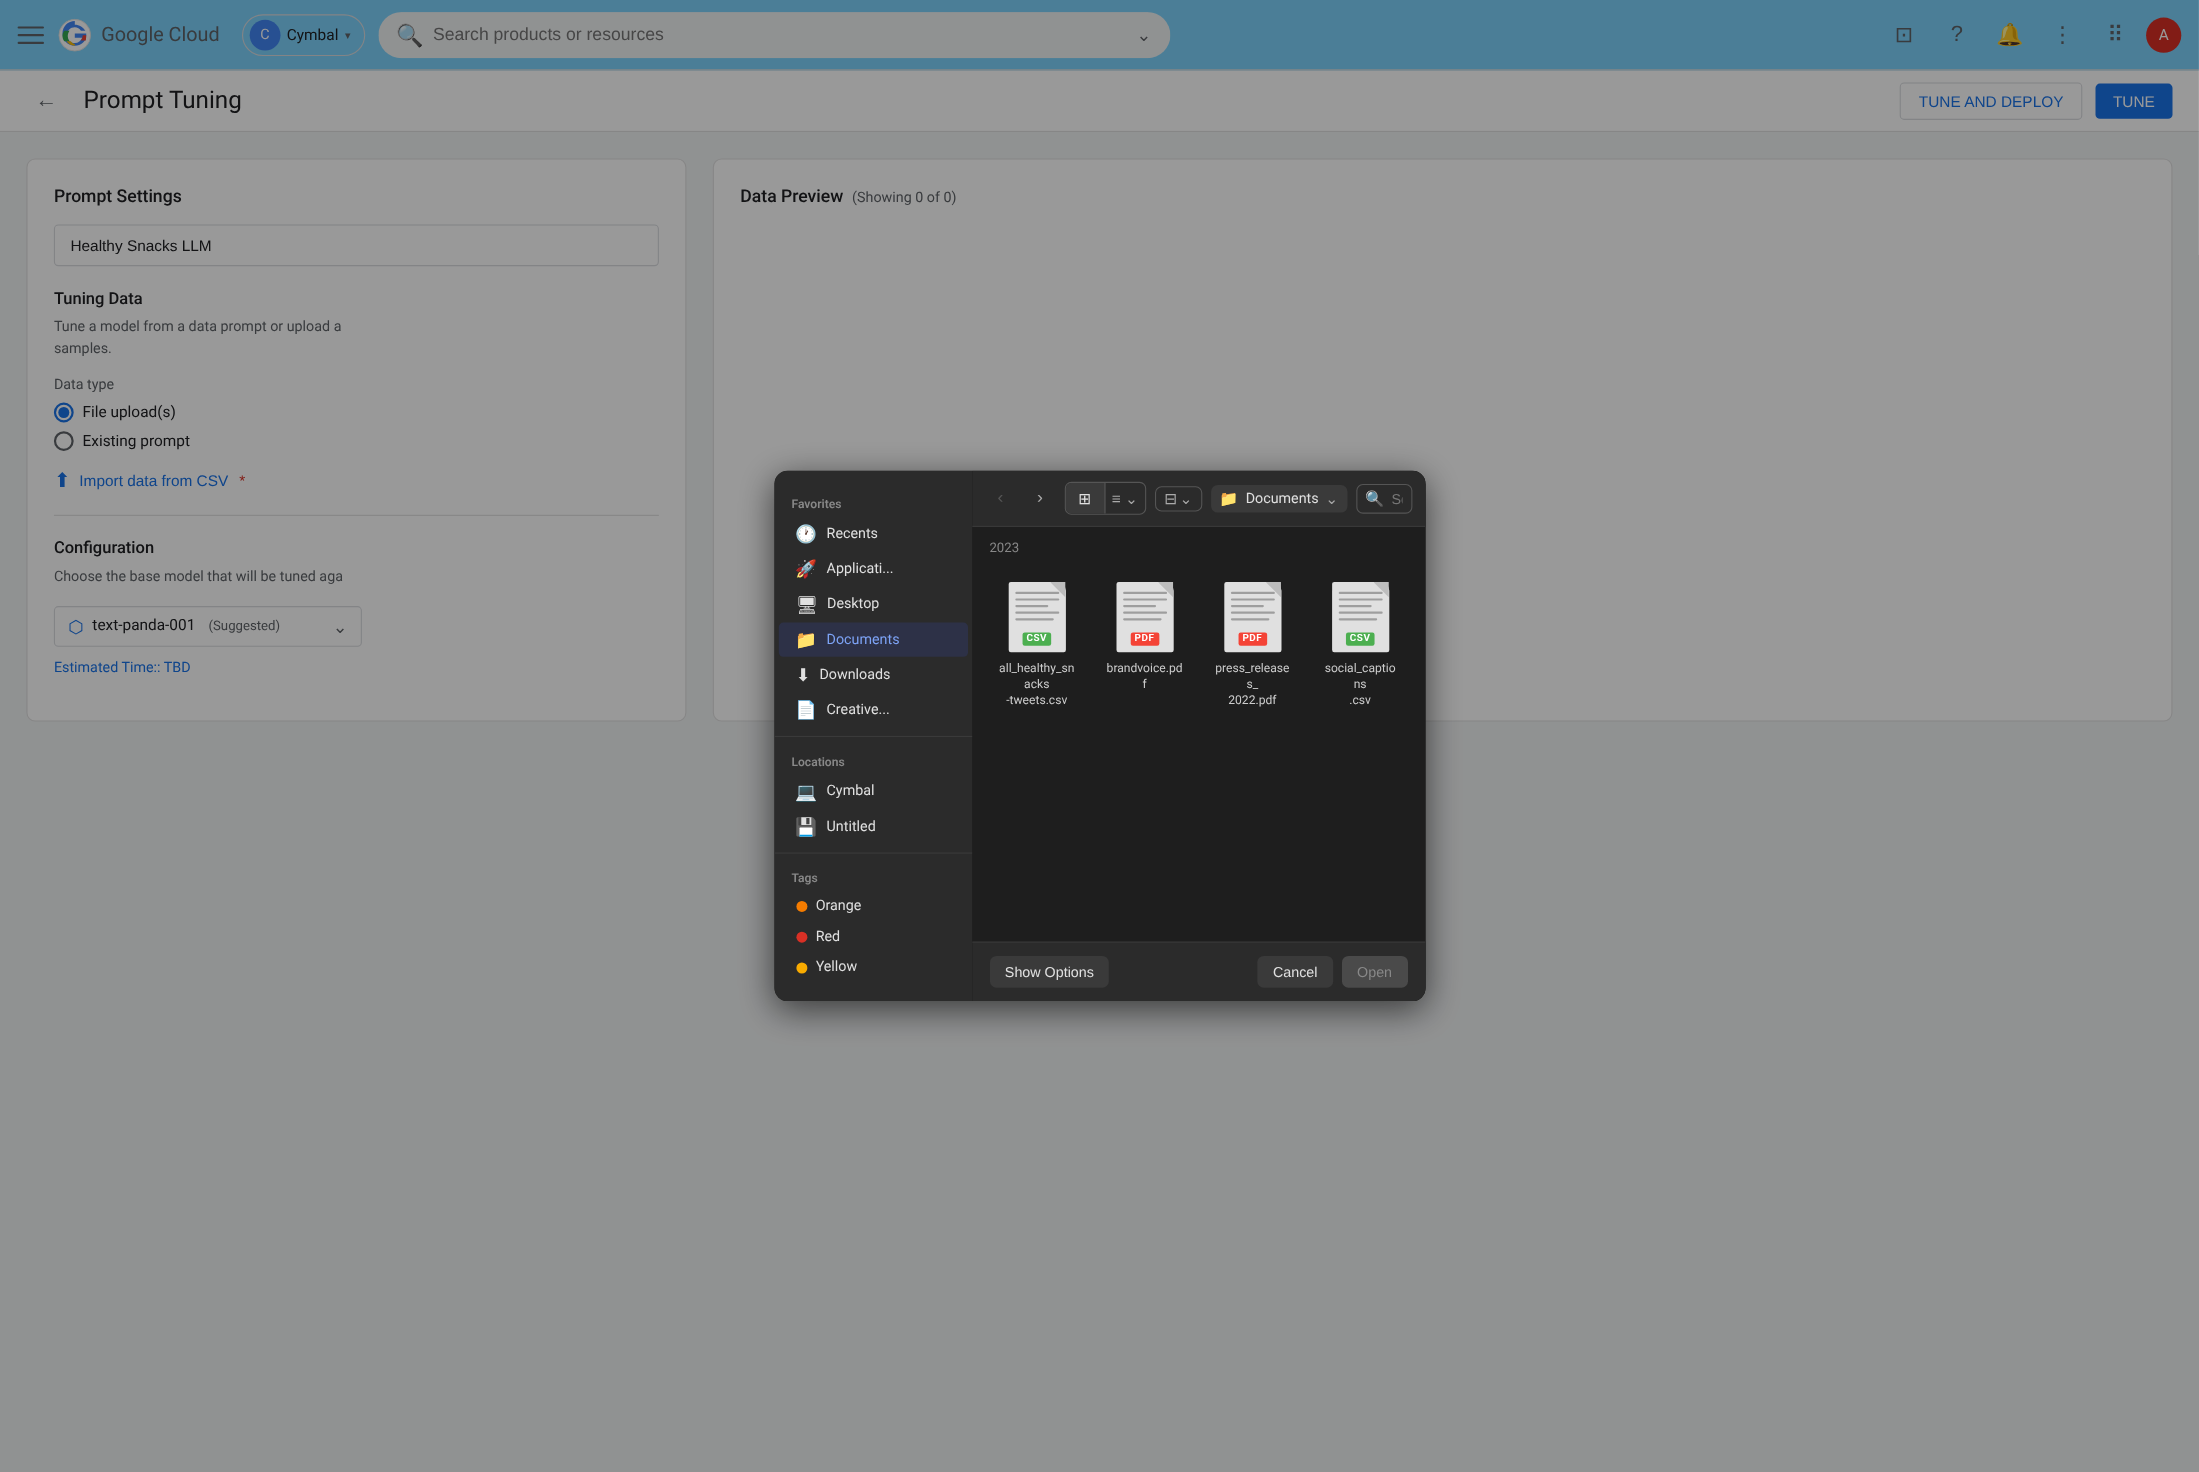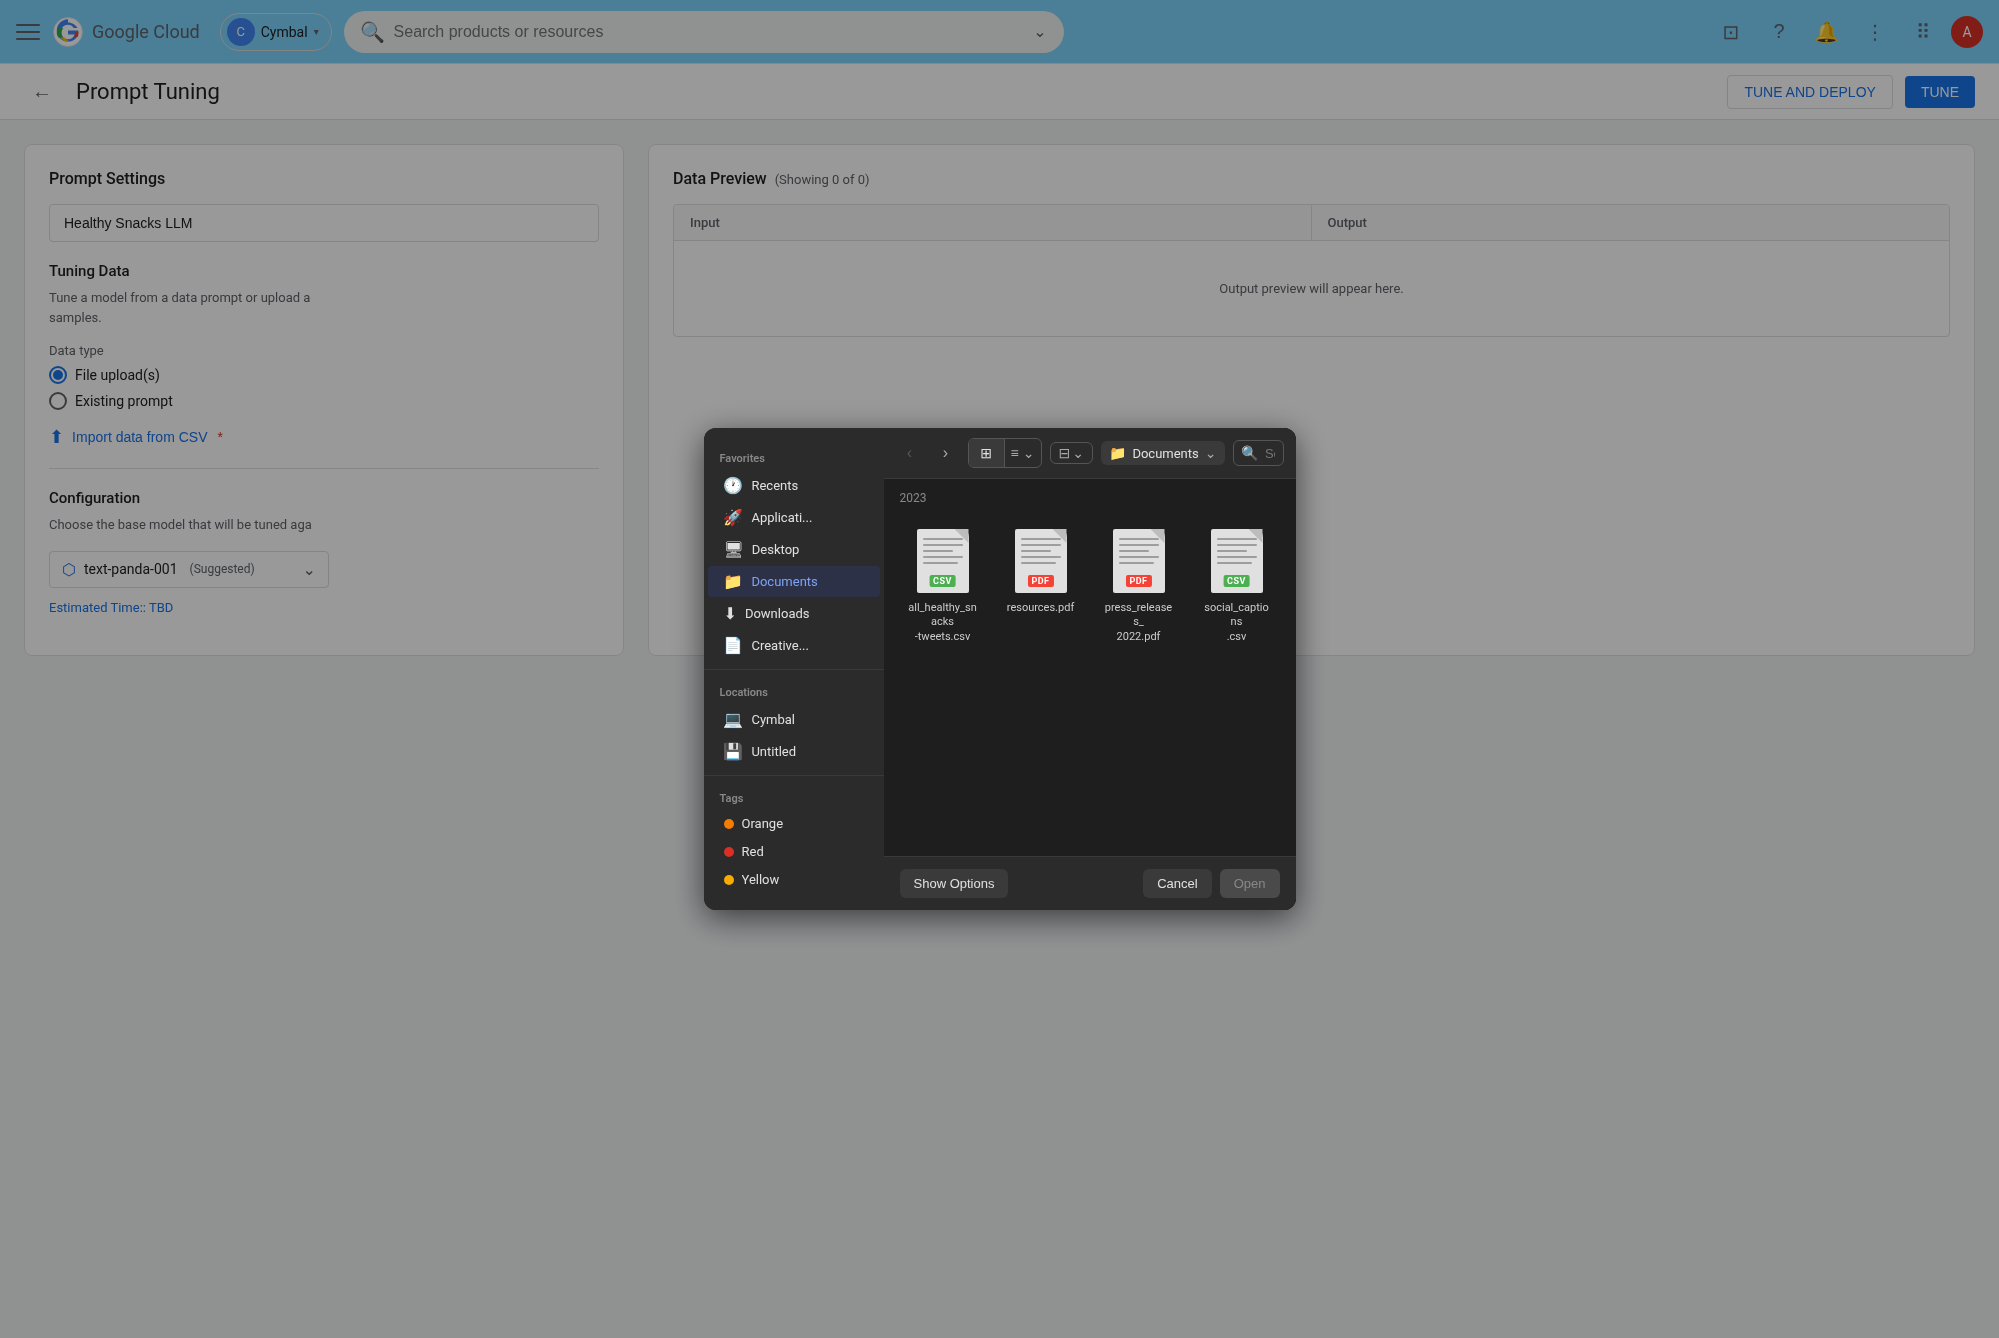--- a/index.html
+++ b/index.html
@@ -537,27 +537,20 @@
         <span>TBD</span>
       </p>
     </div>
   </div>
 
   <div class="right-panel">
     <div class="preview-header">
       <span class="preview-title">Data Preview</span>
       <span class="preview-count">(Showing 0 of 0)</span>
     </div>
-    <div class="preview-table">
-      <div class="preview-table-header">
-        <div class="preview-col">Input</div>
-        <div class="preview-col">Output</div>
-      </div>
-      <div class="preview-empty">Output preview will appear here.</div>
-    </div>
   </div>
 </div>
 
 <div class="overlay">
   <div class="file-dialog">
     <div class="dialog-top">
 
       <div class="dialog-sidebar">
         <div class="sidebar-section-title">Favorites</div>
 
@@ -671,21 +664,21 @@
                   <div class="page">
                     <div class="pdf-line"></div>
                     <div class="pdf-line"></div>
                     <div class="pdf-line" style="width:70%"></div>
                     <div class="pdf-line"></div>
                     <div class="pdf-line" style="width:80%"></div>
                     <div class="pdf-badge">PDF</div>
                   </div>
                 </div>
               </div>
-              <span class="file-name">resources.pdf</span>
+              <span class="file-name">brandvoice.pdf</span>
             </div>
 
             <div class="file-item">
               <div class="file-icon-container">
                 <div class="pdf-icon">
                   <div class="page">
                     <div class="pdf-line"></div>
                     <div class="pdf-line"></div>
                     <div class="pdf-line" style="width:70%"></div>
                     <div class="pdf-line"></div>

